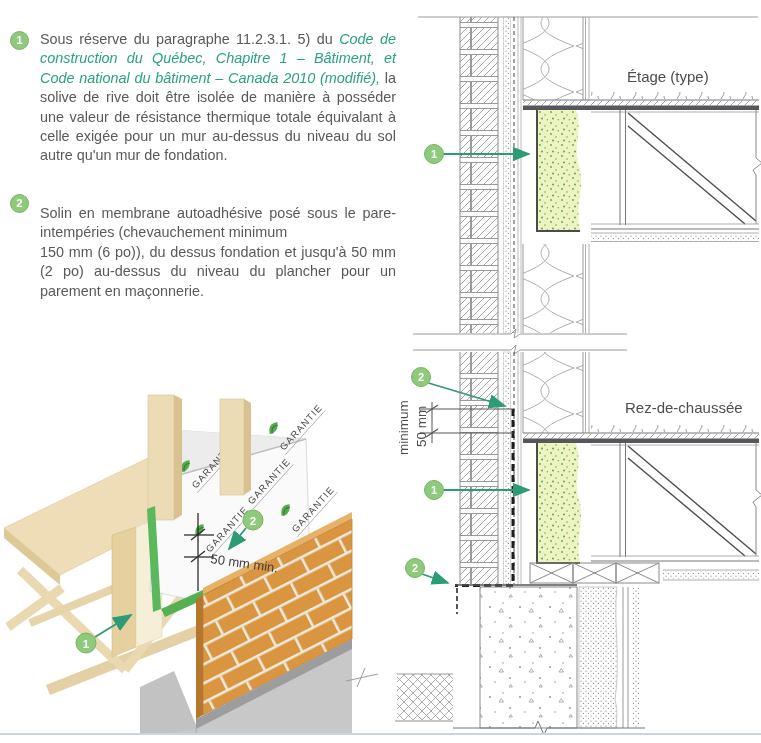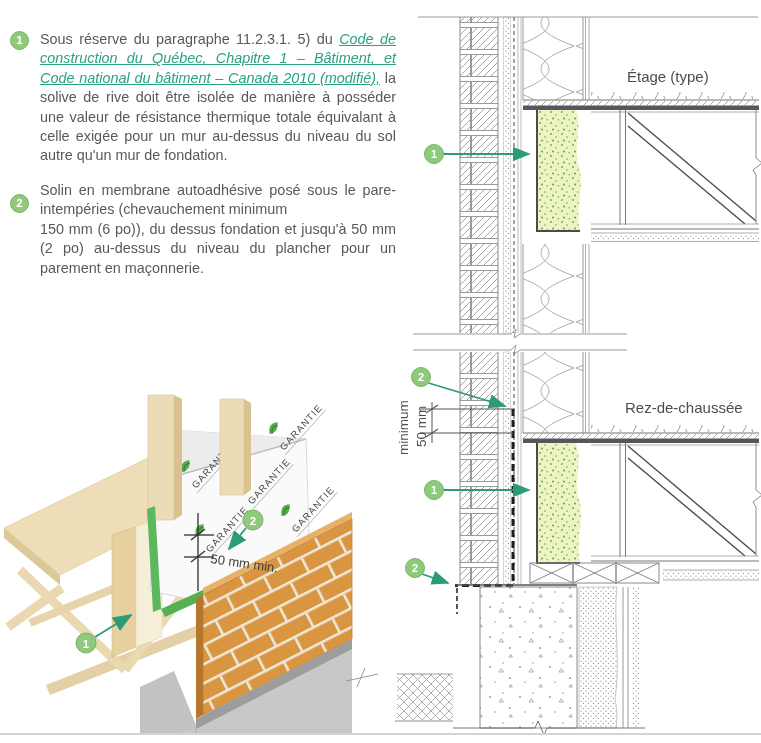--- a/index.html
+++ b/index.html
@@ -10,38 +10,38 @@
   .note-badge{
     position:absolute;width:19px;height:19px;border-radius:50%;
     background:#8fca7c;border:1px solid #7ab167;box-sizing:border-box;
     color:#fff;font-size:11.5px;font-weight:bold;text-align:center;line-height:17px;
   }
   .note-body{
     position:absolute;left:40px;width:356px;
     font-size:14.4px;line-height:19.4px;color:#58595b;
     text-align:justify;white-space:pre-line;
   }
-  .ref{color:#2aa183;font-style:italic;text-decoration:underline;}
+  .ref{color:#2aa183;font-style:italic;}
   svg{display:block;}
   svg text{font-family:"Liberation Sans","DejaVu Sans",sans-serif;}
   .abs{position:absolute;}
   .divider{position:absolute;left:0;top:733px;width:761px;height:2px;background:#ccd5db;}
 </style>
 </head>
 <body>
 
 <div class="note-badge" style="left:10px;top:31px;">
   <span>1</span>
 </div>
 <div class="note-body" style="top:30px;"><span>Sous réserve du paragraphe 11.2.3.1. 5) du </span><span class="ref">Code de construction du Québec, Chapitre 1 – Bâtiment, et Code national du bâtiment – Canada 2010 (modifié),</span><span> la solive de rive doit être isolée de manière à posséder une valeur de résistance thermique totale équivalant à celle exigée pour un mur au-dessus du niveau du sol autre qu'un mur de fondation.</span></div>
 
 <div class="note-badge" style="left:10px;top:194px;">
   <span>2</span>
 </div>
-<div class="note-body" style="top:181px;"><span>Solin en membrane autoadhésive posé sous le pare-intempéries (chevauchement minimum
+<div class="note-body" style="top:204px;"><span>Solin en membrane autoadhésive posé sous le pare-intempéries (chevauchement minimum
 150 mm (6 po)), du dessus fondation et jusqu'à 50 mm (2 po) au-dessus du niveau du plancher pour un parement en maçonnerie.</span></div>
 
 <svg class="abs" style="left:395px;top:0;" width="366" height="743" viewBox="0 0 366 743">
   <defs>
     <pattern id="hatch" width="7" height="7" patternUnits="userSpaceOnUse">
       <path d="M-1,1 L1,-1 M0,7 L7,0 M6,8 L8,6" stroke="#a6a6a6" stroke-width="1" fill="none"></path>
     </pattern>
     <pattern id="brickcells" width="38" height="27" patternUnits="userSpaceOnUse">
       <rect x="0.5" y="0.5" width="37" height="22" fill="url(#hatch)" stroke="#9a9a9a"></rect>
     </pattern>

